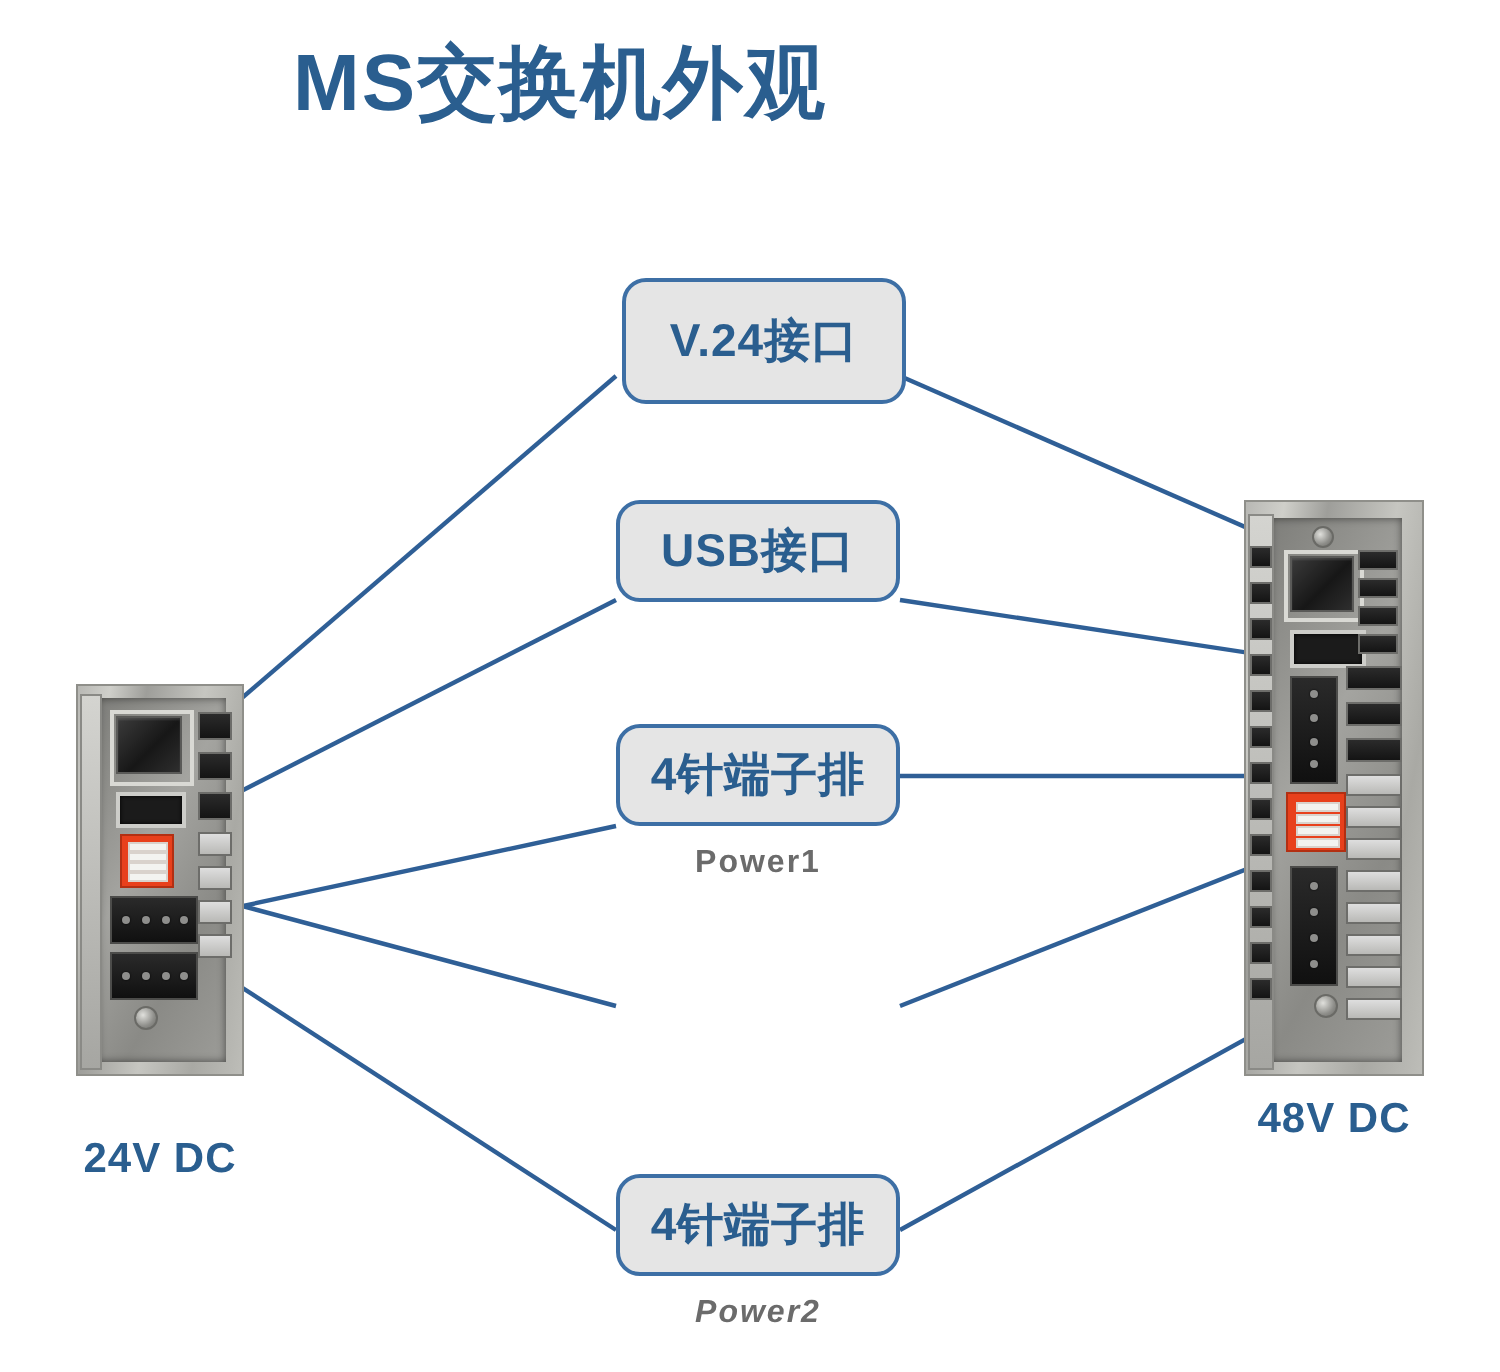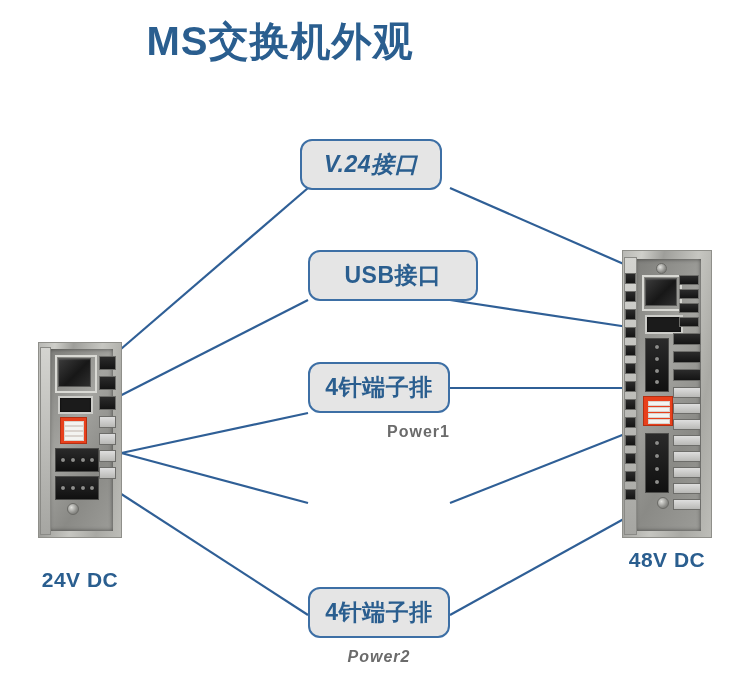--- a/index.html
+++ b/index.html
@@ -175,32 +175,32 @@
     <line x1="110" y1="450" x2="308" y2="503"></line>
     <line x1="112" y1="488" x2="308" y2="615"></line>
 
     <line x1="450" y1="188" x2="642" y2="272"></line>
     <line x1="450" y1="300" x2="648" y2="330"></line>
     <line x1="450" y1="388" x2="644" y2="388"></line>
     <line x1="450" y1="503" x2="640" y2="428"></line>
     <line x1="450" y1="615" x2="640" y2="510"></line>
   </svg>
 
-  <div class="callout" style="left:300px; top:139px; width:142px; height:51px;font-style:italic;">
+  <div class="callout" style="left:311px; top:139px; width:142px; height:63px;">
     <span>V.24接口</span>
   </div>
 
-  <div class="callout" style="left:308px; top:250px; width:170px; height:51px;">
+  <div class="callout" style="left:308px; top:250px; width:142px; height:51px;">
     <span>USB接口</span>
   </div>
 
   <div class="callout" style="left:308px; top:362px; width:142px; height:51px;">
     <span>4针端子排</span>
   </div>
-  <div class="sub-caption" style="left:308px; top:423px; width:142px;text-align:right;">Power1</div>
+  <div class="sub-caption" style="left:308px; top:423px; width:142px;">Power1</div>
 
 
   <div class="callout" style="left:308px; top:587px; width:142px; height:51px;">
     <span>4针端子排</span>
   </div>
   <div class="sub-caption" style="left:308px; top:648px; width:142px;font-style:italic;">Power2</div>
 
   <div class="device" style="left:38px; top:342px; width:84px; height:196px;">
 
     <div class="dev-inner" style="left:10px; top:6px; width:64px; height:182px;"></div>

